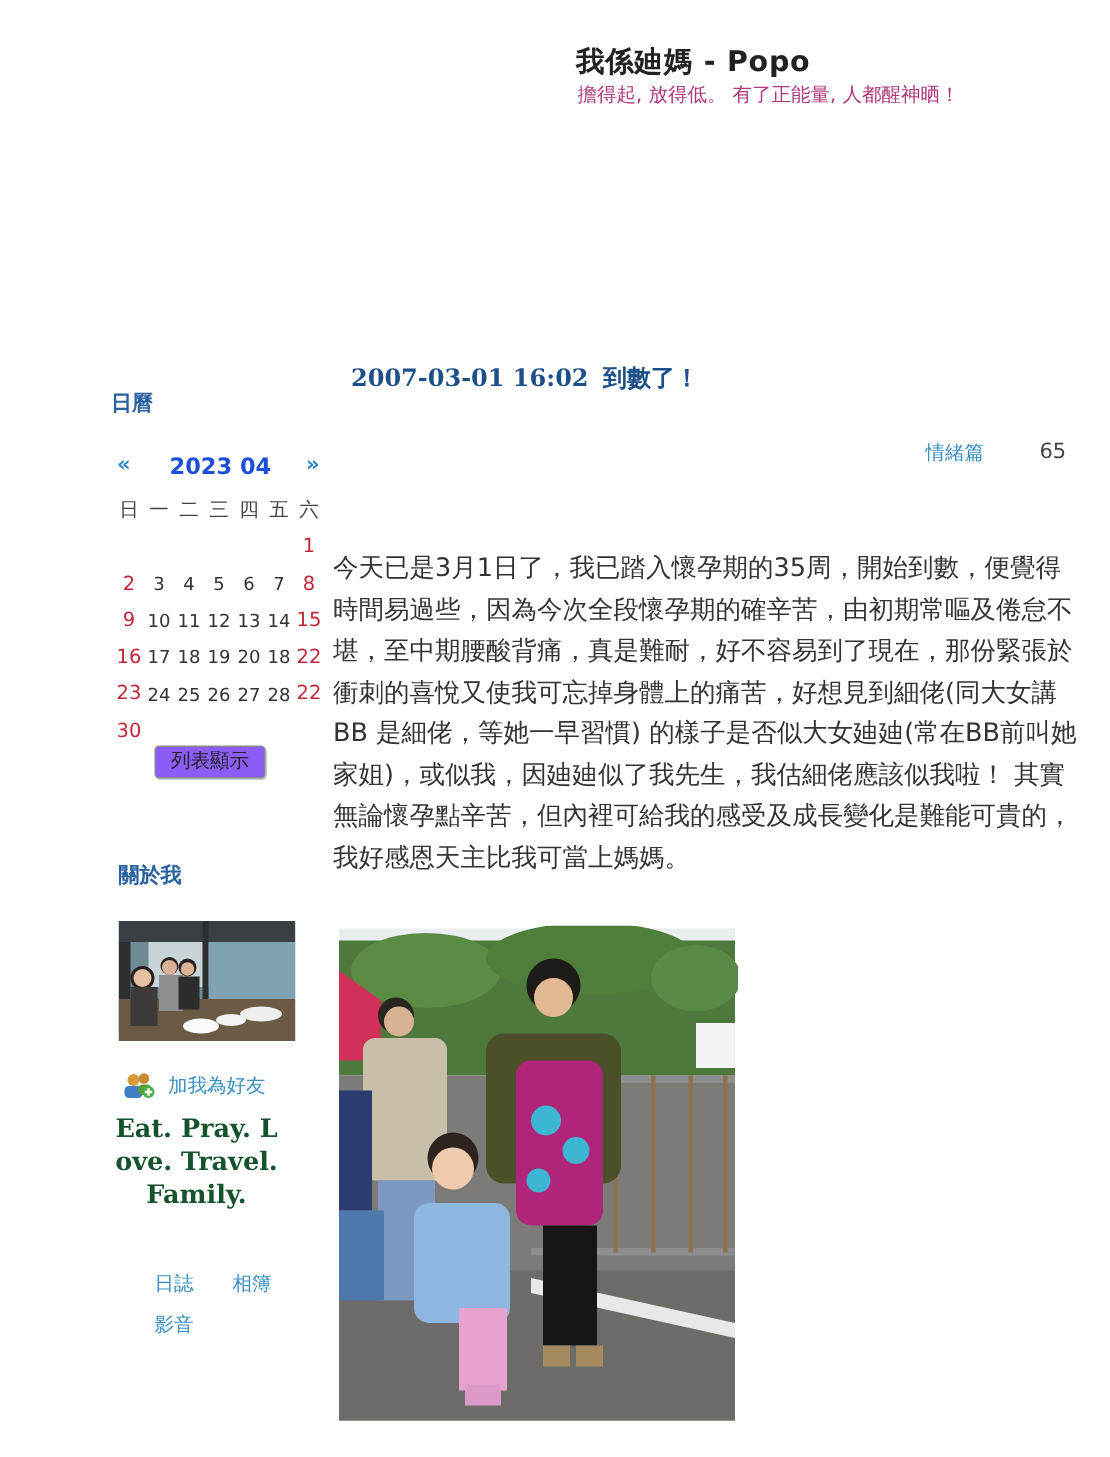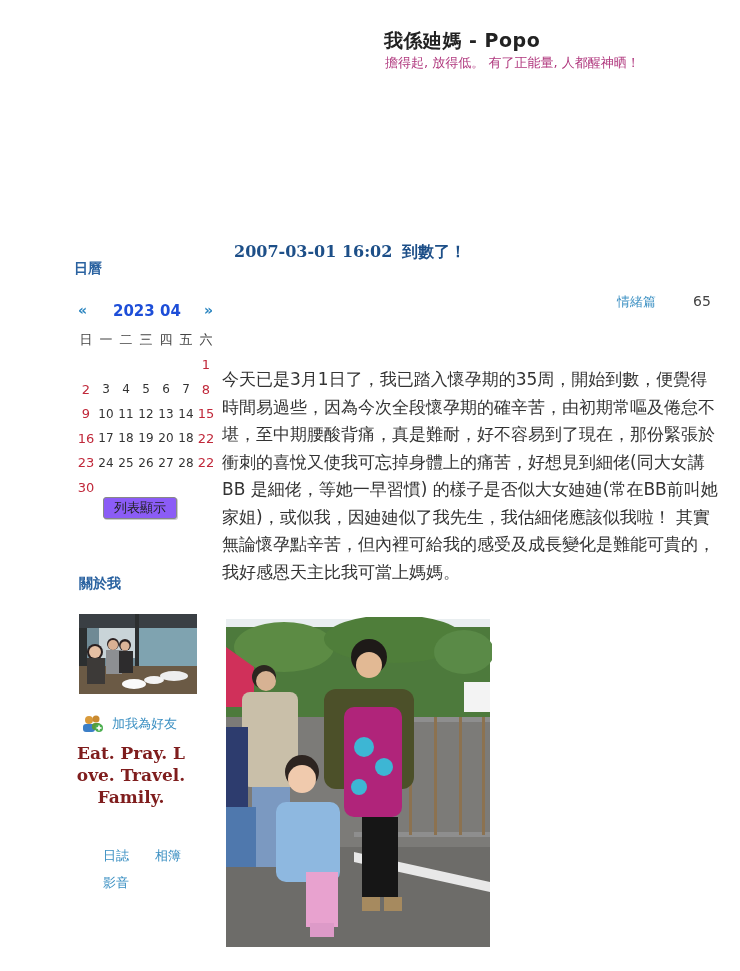--- a/index.html
+++ b/index.html
@@ -35,21 +35,21 @@
   .cal-cell.weekend { color: #c0283a; font-size: 13px; }
 
   .list-view-btn { left: 103px; top: 497px; width: 72px; height: 20px; border: 1px solid #888; border-radius: 3px;
     background: #8b5cf6; font-size: 13px; text-align: center; line-height: 20px; color: #222; box-shadow: 1px 1px 0 #ccc; }
 
   .about-photo { left: 79px; top: 614px; width: 118px; height: 80px; overflow: hidden; }
   .add-friend { left: 82px; top: 700px; display: flex; align-items: center; gap: 8px; margin-top: 15px; }
   .add-friend-label { font-size: 13px; color: #3a8fc2; }
 
   .motto { left: 76px; top: 742px; width: 110px; font-family: "DejaVu Serif", "Liberation Serif", serif;
-    font-weight: bold; font-size: 17px; line-height: 22px; color: #7f1d1d; text-align: center; word-break: break-all; }
+    font-weight: bold; font-size: 17px; line-height: 22px; color: #14532d; text-align: center; word-break: break-all; }
 
   .sidebar-link { font-size: 13px; color: #3a8fc2; }
 
   
   .post-body { left: 222px; top: 366px; width: 500px; font-size: 17px; line-height: 27.5px; color: #333; }
   .post-photo { left: 224px; top: 617px; width: 268px; height: 333px; overflow: hidden; }
 </style>
 </head>
 <body>
 

